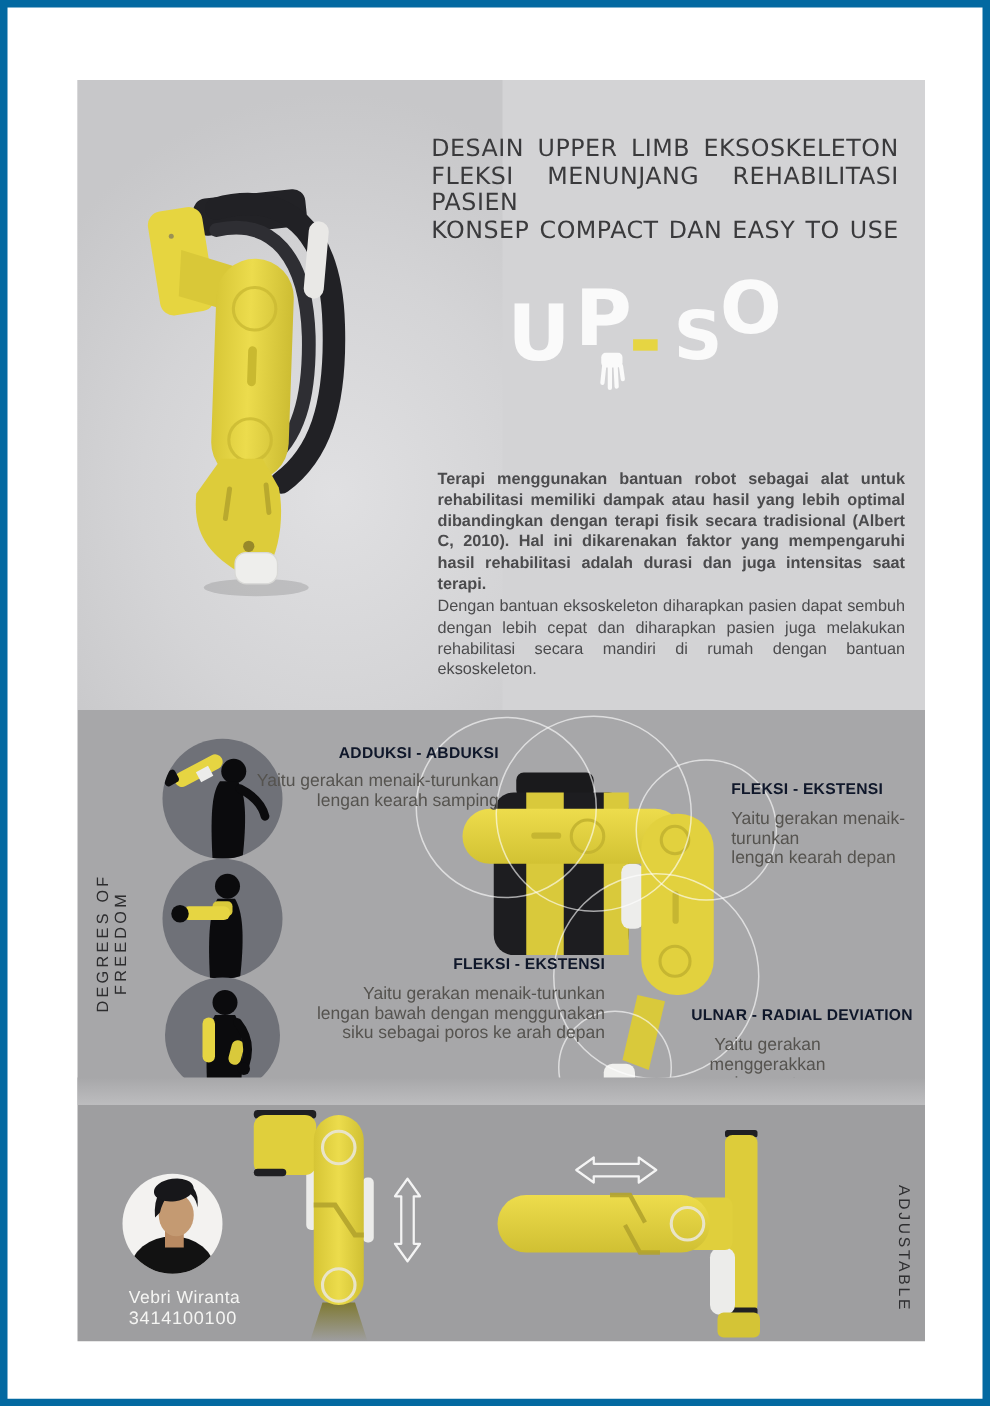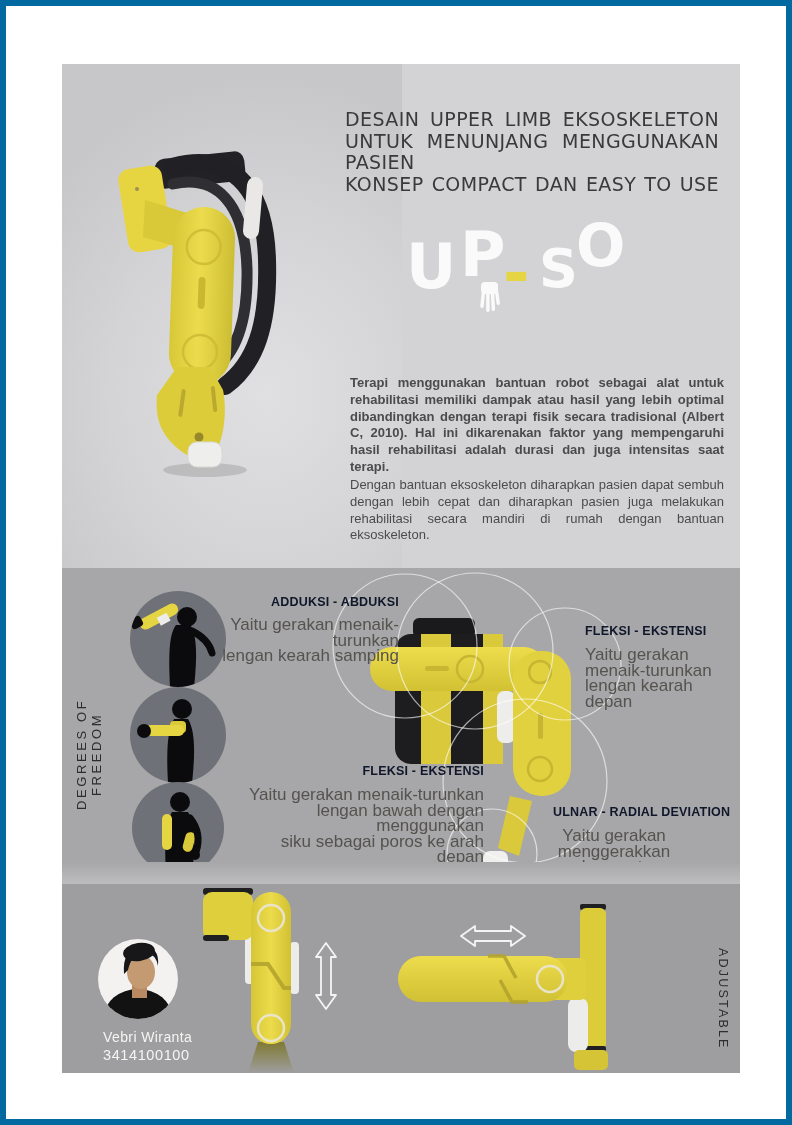--- a/index.html
+++ b/index.html
@@ -31,21 +31,21 @@
   .lg-o{left:174px;top:-7px;font-size:58px;}
   .lg-hand{left:76px;top:58px;width:26px;height:36px;}
   
   .bg-head{left:288px;top:256px;color:#2e2e30;font-family:"DejaVu Sans",sans-serif;
      font-weight:bold;font-size:17px;line-height:21px;letter-spacing:0.5px;}
   .para{left:288px;width:374px;color:#4b4b4d;font-size:13px;line-height:16.8px;
      text-align:justify;}
   .p1{top:311px;font-weight:bold;} .p2{top:413px;}
   
   .ann-title{font-weight:bold;font-size:12.5px;color:#0f172a;letter-spacing:0.2px;}
-  .ann-desc{font-size:17px;line-height:15.5px;color:#55534f;white-space:pre-line;}
+  .ann-desc{font-size:14px;line-height:15.5px;color:#55534f;white-space:pre-line;}
   .a1t{left:175px;top:27px;width:162px;text-align:right;}
   .a1d{left:130px;top:49px;width:207px;text-align:right;}
   .a2t{left:523px;top:56px;width:160px;text-align:left;}
   .a2d{left:523px;top:79px;width:150px;text-align:left;}
   .a3t{left:266px;top:196px;width:156px;text-align:right;}
   .a3d{left:186px;top:219px;width:236px;text-align:right;}
   .a4t{left:491px;top:237px;width:190px;text-align:left;}
   .a4d{left:467px;top:260px;width:170px;text-align:center;}
   
   .vlabel-dof{left:12px;top:96px;height:180px;width:28px;
@@ -101,21 +101,21 @@
       <path d="M115,303 L95,331 C93,355 98,375 128,393 L151,393 C163,375 165,345 161,326 L148,303 Z" fill="#ddcc3a"></path>
       <rect x="118" y="325" width="4" height="28" rx="2" fill="#b9a92e" transform="rotate(8 120 339)"></rect>
       <rect x="150" y="322" width="4" height="26" rx="2" fill="#b9a92e" transform="rotate(-6 152 335)"></rect>
       <circle cx="137" cy="373" r="4.5" fill="#97882a"></circle>
 
       <rect x="126" y="378" width="34" height="25" rx="9" fill="#eeeeec" stroke="#d8d8d6"></rect>
     </svg>
 
     <div class="abs title">
       <div>DESAIN UPPER LIMB EKSOSKELETON</div>
-      <div>UNTUK MENUNJANG MENGGUNAKAN PASIEN</div>
+      <div>FLEKSI MENUNJANG REHABILITASI PASIEN</div>
       <div>KONSEP COMPACT DAN EASY TO USE</div>
     </div>
 
     <div class="abs logo">
       <span class="lg-u">U</span>
       <span class="lg-p">P</span>
       <span class="lg-dash">-</span>
       <span class="lg-s">S</span>
       <span class="lg-o">O</span>
       <svg class="abs lg-hand" viewBox="0 0 26 36">

